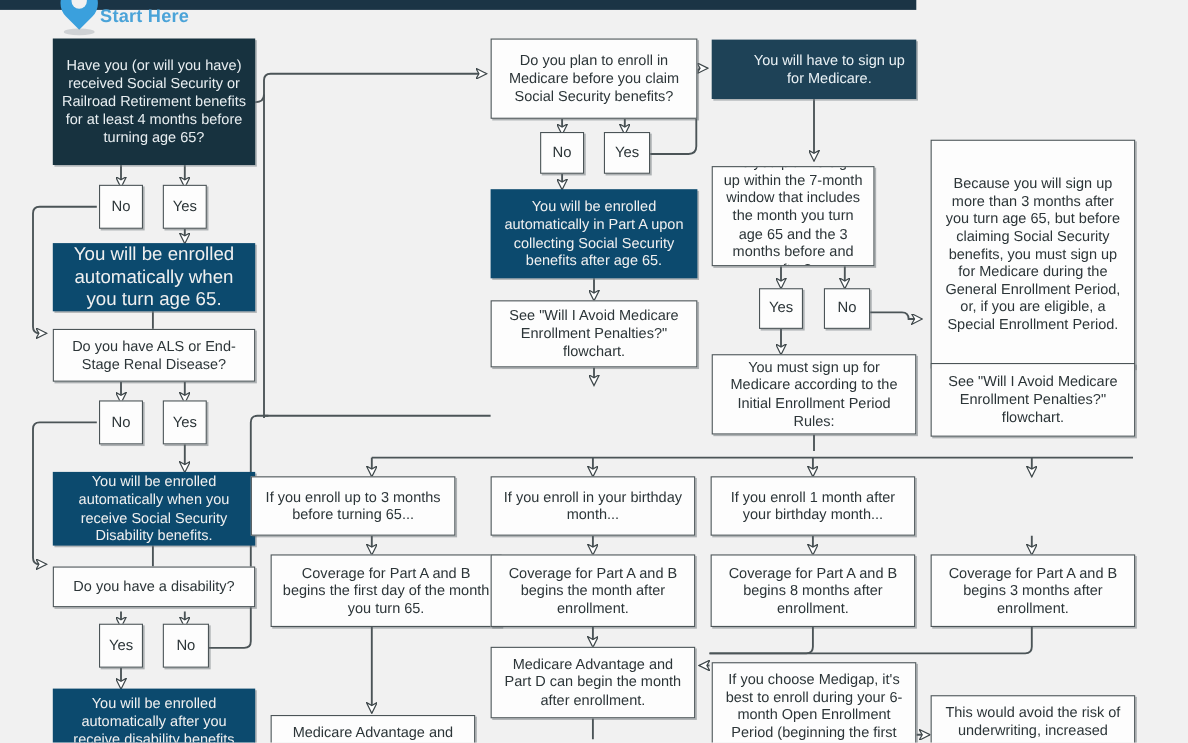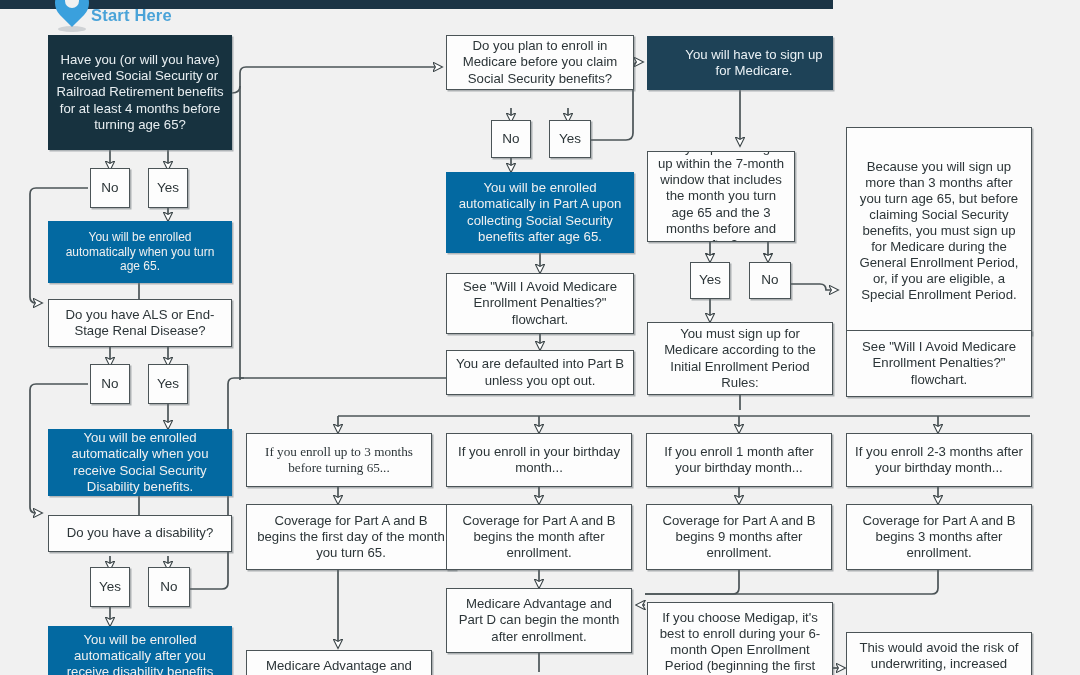--- a/index.html
+++ b/index.html
@@ -30,21 +30,21 @@
   }
   .node span{display:block;width:100%;}
 
   .white{
     background:#fdfdfd;
     border:1.6px solid #4b5457;
     color:#2c3538;
     box-shadow:1.5px 1.5px 0 rgba(90,100,105,.45);
   }
   .black{
-    background:#0369a1;
+    background:#0c4a6e;
     color:#f0f0f0;
     border:none;
     box-shadow:1.5px 1.5px 0 rgba(120,125,130,.5);
     text-align:center;
   }
   .navy-dark{
     background:#17323f;
     color:#e8eef1;
     border:none;
     box-shadow:1.5px 1.5px 0 rgba(120,130,135,.55);
@@ -182,21 +182,21 @@
     <span>Have you (or will you have) received Social Security or Railroad Retirement benefits for at least 4 months before turning age 65?</span>
     </div>
 
   <div class="node yn" style="left:90px;top:168px;width:40px;height:40px;">
     <span>No</span>
     </div>
   <div class="node yn" style="left:148px;top:168px;width:40px;height:40px;">
     <span>Yes</span>
     </div>
 
-  <div class="node black" style="left:48px;top:221px;width:184px;height:62px;font-size:12px;">
+  <div class="node black" style="left:48px;top:221px;width:184px;height:62px;font-size:17px;">
     <span>You will be enrolled automatically when you turn age 65.</span>
     </div>
 
   <div class="node white" style="left:48px;top:299px;width:184px;height:48px;font-size:13.2px;">
     <span>Do you have ALS or End-Stage Renal Disease?</span>
     </div>
 
   <div class="node yn" style="left:90px;top:364px;width:40px;height:40px;">
     <span>No</span>
     </div>
@@ -216,42 +216,39 @@
     <span>Yes</span>
     </div>
   <div class="node yn" style="left:148px;top:567px;width:42px;height:40px;">
     <span>No</span>
     </div>
 
   <div class="node black" style="left:48px;top:626px;width:184px;height:56px;font-size:13.2px;align-items:flex-start;padding-top:6px;">
     <span>You will be enrolled automatically after you receive disability benefits</span>
     </div>
 
-  <div class="node white" style="left:446px;top:35px;width:188px;height:55px;font-size:13.2px;">
+  <div class="node white" style="left:446px;top:35px;width:188px;height:73px;font-size:13.2px;">
     <span>Do you plan to enroll in Medicare before you claim Social Security benefits?</span>
     </div>
 
   <div class="node yn" style="left:491px;top:120px;width:40px;height:38px;">
     <span>No</span>
     </div>
   <div class="node yn" style="left:549px;top:120px;width:42px;height:38px;">
     <span>Yes</span>
     </div>
 
   <div class="node black" style="left:446px;top:172px;width:188px;height:81px;font-size:13.2px;">
     <span>You will be enrolled automatically in Part A upon collecting Social Security benefits after age 65.</span>
     </div>
 
   <div class="node white" style="left:446px;top:273px;width:188px;height:61px;font-size:13.2px;">
     <span>See "Will I Avoid Medicare Enrollment Penalties?" flowchart.</span>
     </div>
 
-  <div class="node white" style="left:446px;top:350px;width:188px;height:45px;font-size:13.2px;">
-    <span>You are defaulted into Part B unless you opt out.</span>
-    </div>
 
   <div class="node navy" style="left:647px;top:36px;width:186px;height:54px;font-size:13.2px;">
     <span>You will have to sign up for Medicare.</span>
     </div>
 
   <div class="node white" style="left:647px;top:151px;width:148px;height:91px;font-size:13.2px;">
     <span>Do you plan to sign up within the 7-month window that includes the month you turn age 65 and the 3 months before and after?</span>
     </div>
 
   <div class="node yn" style="left:690px;top:262px;width:40px;height:37px;">
@@ -266,44 +263,41 @@
     </div>
 
   <div class="node white" style="left:846px;top:127px;width:186px;height:208px;font-size:13.2px;">
     <span>Because you will sign up more than 3 months after you turn age 65, but before claiming Social Security benefits, you must sign up for Medicare during the General Enrollment Period, or, if you are eligible, a Special Enrollment Period.</span>
     </div>
 
   <div class="node white" style="left:846px;top:330px;width:186px;height:67px;font-size:13.2px;">
     <span>See "Will I Avoid Medicare Enrollment Penalties?" flowchart.</span>
     </div>
 
-  <div class="node white" style="left:246px;top:433px;width:186px;height:54px;font-size:13.2px;font-family:Liberation Serif, serif;">
+  <div class="node white" style="left:228px;top:433px;width:186px;height:54px;font-size:13.2px;">
     <span>If you enroll up to 3 months before turning 65...</span>
     </div>
   <div class="node white" style="left:246px;top:504px;width:210px;height:66px;font-size:13.2px;">
     <span>Coverage for Part A and B begins the first day of the month you turn 65.</span>
     </div>
 
   <div class="node white" style="left:446px;top:433px;width:186px;height:54px;font-size:13.2px;text-align:center;">
     <span>If you enroll in your birthday month...</span>
     </div>
   <div class="node white" style="left:446px;top:504px;width:186px;height:66px;font-size:13.2px;">
     <span>Coverage for Part A and B begins the month after enrollment.</span>
     </div>
 
   <div class="node white" style="left:646px;top:433px;width:186px;height:54px;font-size:13.2px;">
     <span>If you enroll 1 month after your birthday month...</span>
     </div>
   <div class="node white" style="left:646px;top:504px;width:186px;height:66px;font-size:13.2px;">
-    <span>Coverage for Part A and B begins 9 months after enrollment.</span>
-    </div>
-
-  <div class="node white" style="left:846px;top:433px;width:186px;height:54px;font-size:13.2px;">
-    <span>If you enroll 2-3 months after your birthday month...</span>
-    </div>
+    <span>Coverage for Part A and B begins 8 months after enrollment.</span>
+    </div>
+
   <div class="node white" style="left:846px;top:504px;width:186px;height:66px;font-size:13.2px;">
     <span>Coverage for Part A and B begins 3 months after enrollment.</span>
     </div>
 
   <div class="node white" style="left:246px;top:650px;width:186px;height:40px;font-size:13.2px;align-items:flex-start;padding-top:7px;">
     <span>Medicare Advantage and</span>
     </div>
 
   <div class="node white" style="left:446px;top:588px;width:186px;height:65px;font-size:13.2px;">
     <span>Medicare Advantage and Part D can begin the month after enrollment.</span>

